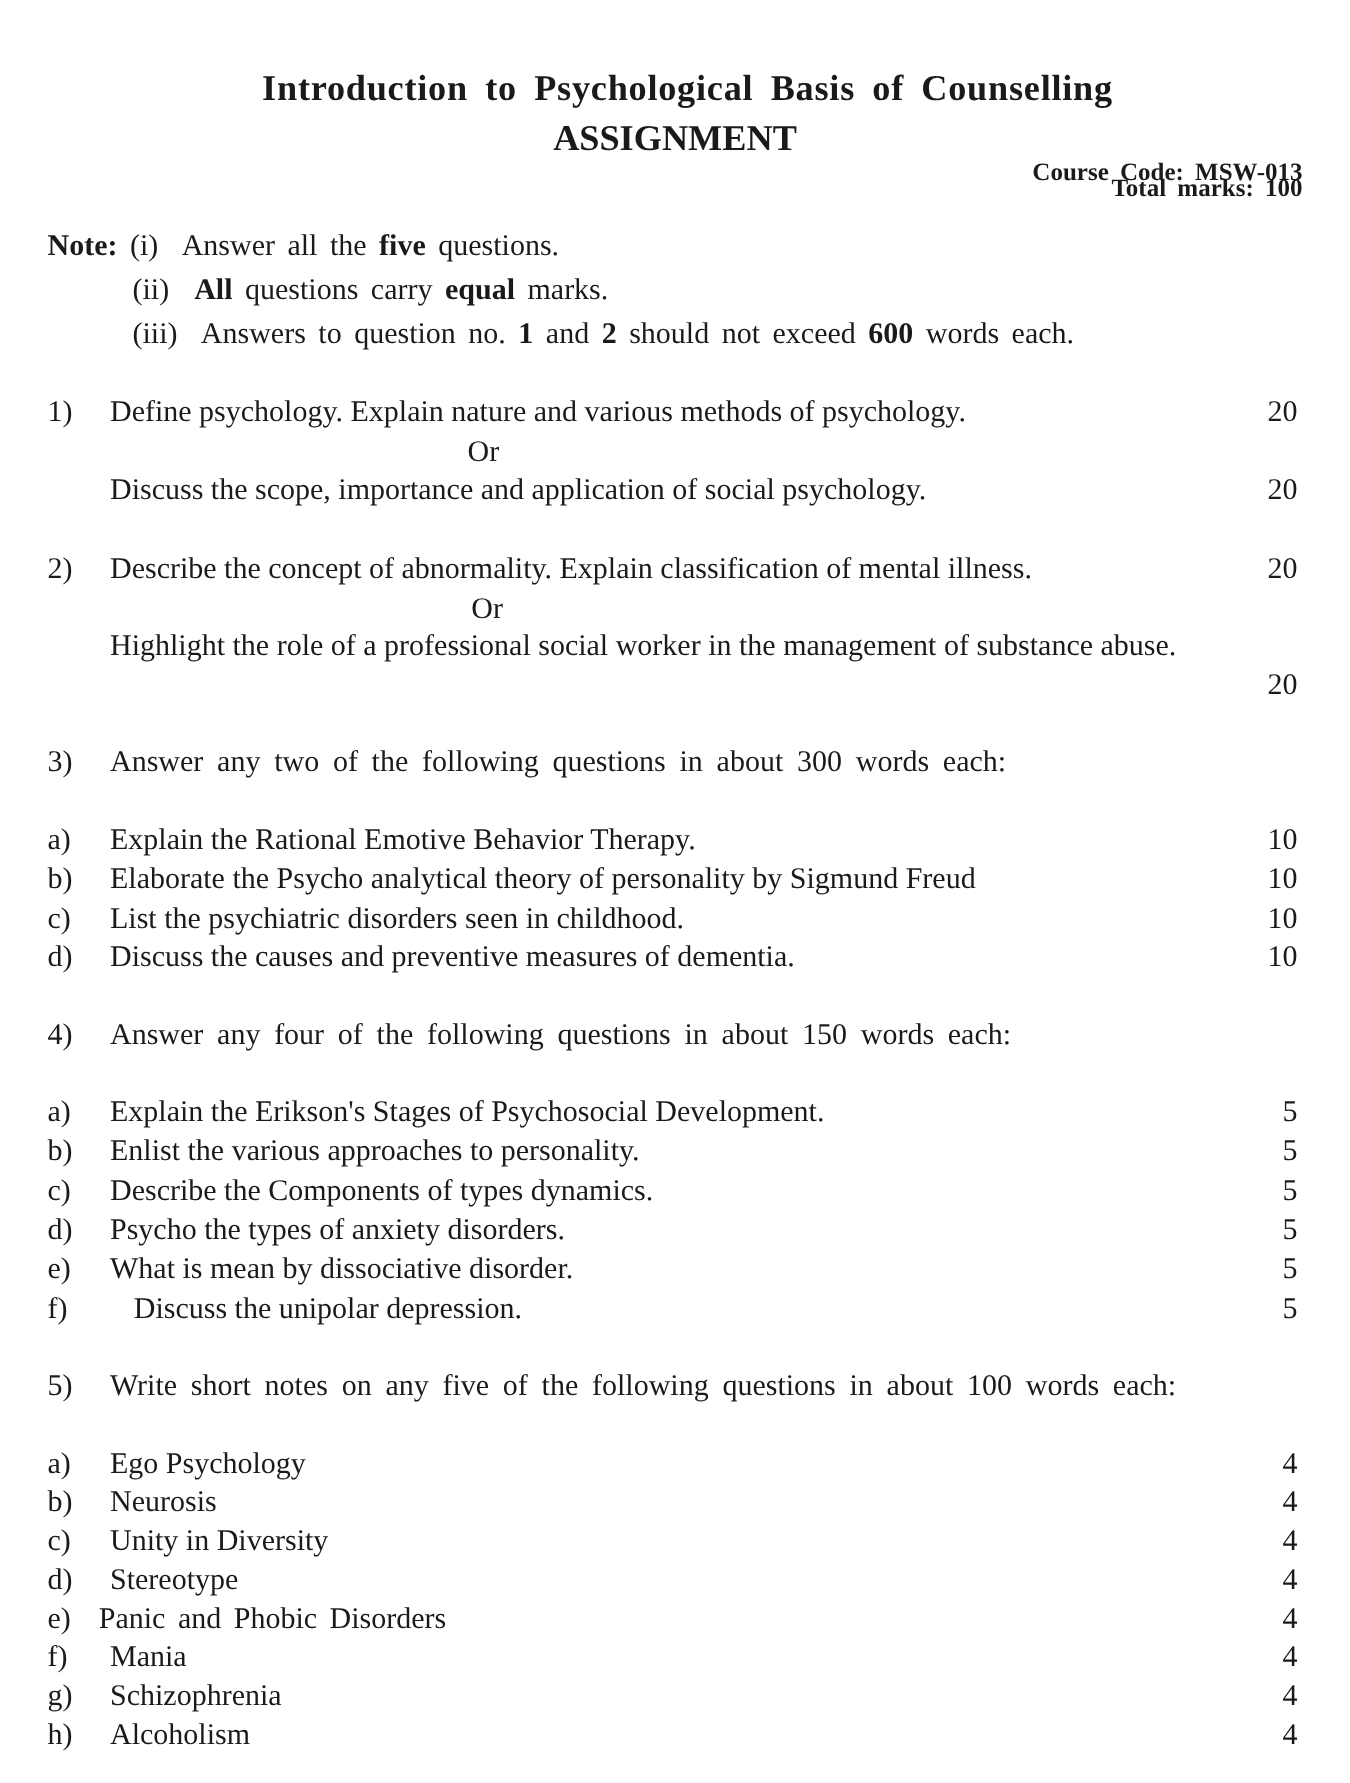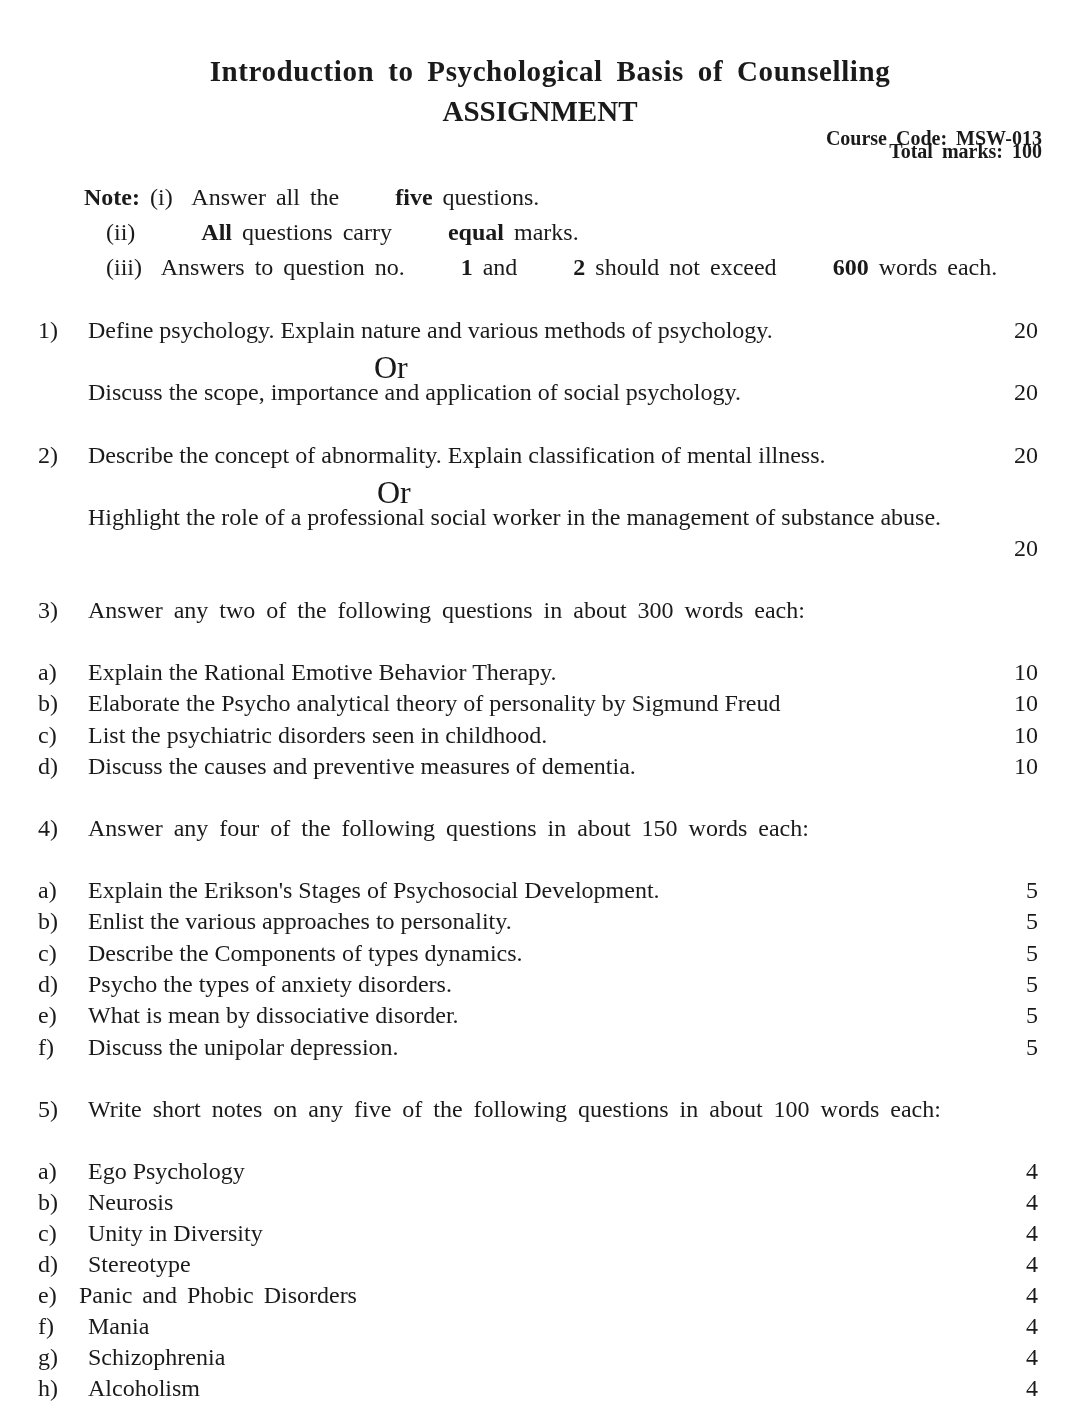--- a/index.html
+++ b/index.html
@@ -6,25 +6,25 @@
   body {
     width: 1080px; height: 1426px; position: relative; overflow: hidden;
     font-family: "Liberation Serif", "DejaVu Serif", serif;
     color: #1a1a1a;
   }
   .abs { position: absolute; white-space: nowrap; }
   .title { font-weight: bold; font-size: 29px; left: 0; width: 1100px; text-align: center; letter-spacing: 0.6px; word-spacing: 6px; }
   .subtitle { font-weight: bold; font-size: 29px; left: 0; width: 1080px; text-align: center; }
   .rhead { font-weight: bold; font-size: 20px; right: 38px; text-align: right; word-spacing: 4px; }
   .note { font-size: 24px; word-spacing: 4px; }
-  .note b { font-weight: bold; margin-left: 46px; }
+  .note b { font-weight: bold; }
   .num { font-size: 24px; left: 38px; }
   .txt { font-size: 24px; left: 88px; }
   .mk { font-size: 24px; right: 42px; text-align: right; }
-  .or { font-size: 32px; left: 374px; }
+  .or { font-size: 24px; left: 374px; }
   .spaced { word-spacing: 5px; }
 </style>
 </head>
 <body>
 
 <div class="abs title" style="top:55px;">Introduction to Psychological Basis of Counselling</div>
 <div class="abs subtitle" style="top:95px;">ASSIGNMENT</div>
 <div class="abs rhead" style="top:127px;">Course Code: MSW-013</div>
 <div class="abs rhead" style="top:140px;">Total marks: 100</div>
 
@@ -111,21 +111,21 @@
         <div class="abs txt" style="top: 970.9px;">Psycho the types of anxiety disorders.</div>
         <div class="abs mk" style="top: 970.9px;">5</div>
       </div>
       <div>
         <div class="abs num" style="top: 1002.2px;">e)</div>
         <div class="abs txt" style="top: 1002.2px;">What is mean by dissociative disorder.</div>
         <div class="abs mk" style="top: 1002.2px;">5</div>
       </div>
       <div>
         <div class="abs num" style="top: 1033.5px;">f)</div>
-        <div class="abs txt" style="top: 1033.5px;">Discuss the unipolar depression.</div>
+        <div class="abs txt" style="top: 1033.5px; margin-left: 19px;">Discuss the unipolar depression.</div>
         <div class="abs mk" style="top: 1033.5px;">5</div>
       </div>
     </div>
 </div>
 
 <div>
   <div class="abs num" style="top:1096px;">5)</div>
   <div class="abs txt spaced" style="top:1096px;">Write short notes on any five of the following questions in about 100 words each:</div>
   <div id="q5-list">
       <div>

